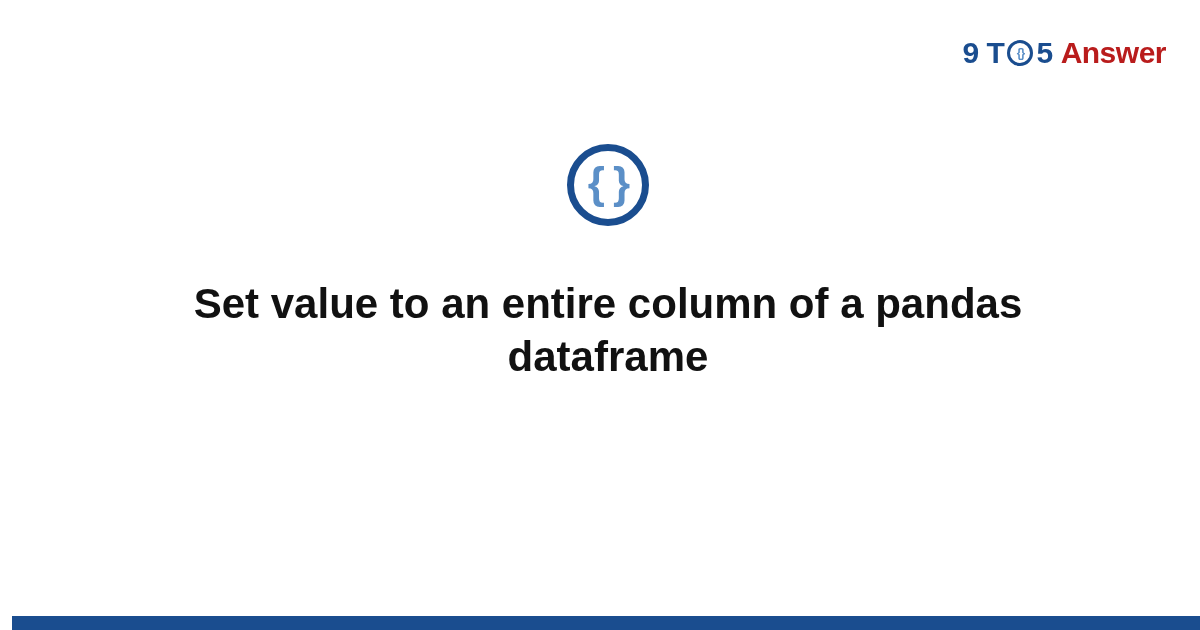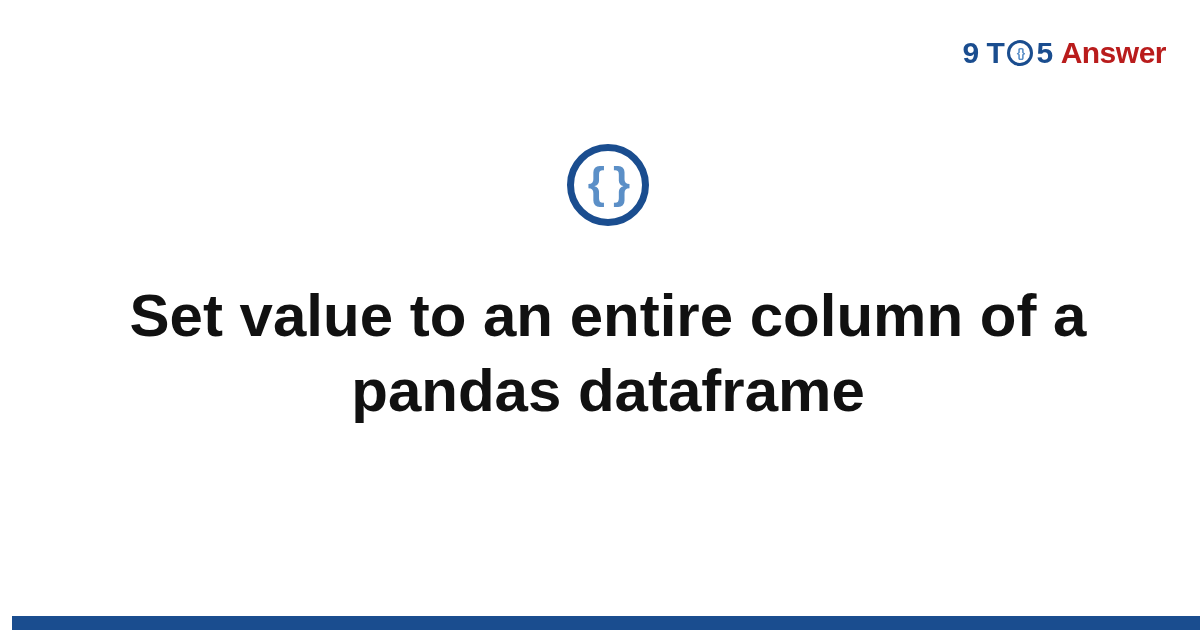--- a/index.html
+++ b/index.html
@@ -73,21 +73,21 @@
     .braces {
       font-size: 44px;
       font-weight: bold;
       color: #5b8fc7;
       letter-spacing: -2px;
       line-height: 1;
       position: relative;
       top: -2px;
     }
     .title {
-      font-size: 60px;
+      font-size: 42px;
       font-weight: bold;
       color: #111111;
       text-align: center;
       line-height: 1.25;
       max-width: 960px;
     }
     .footer-bar {
       position: absolute;
       bottom: 0;
       left: 0;

